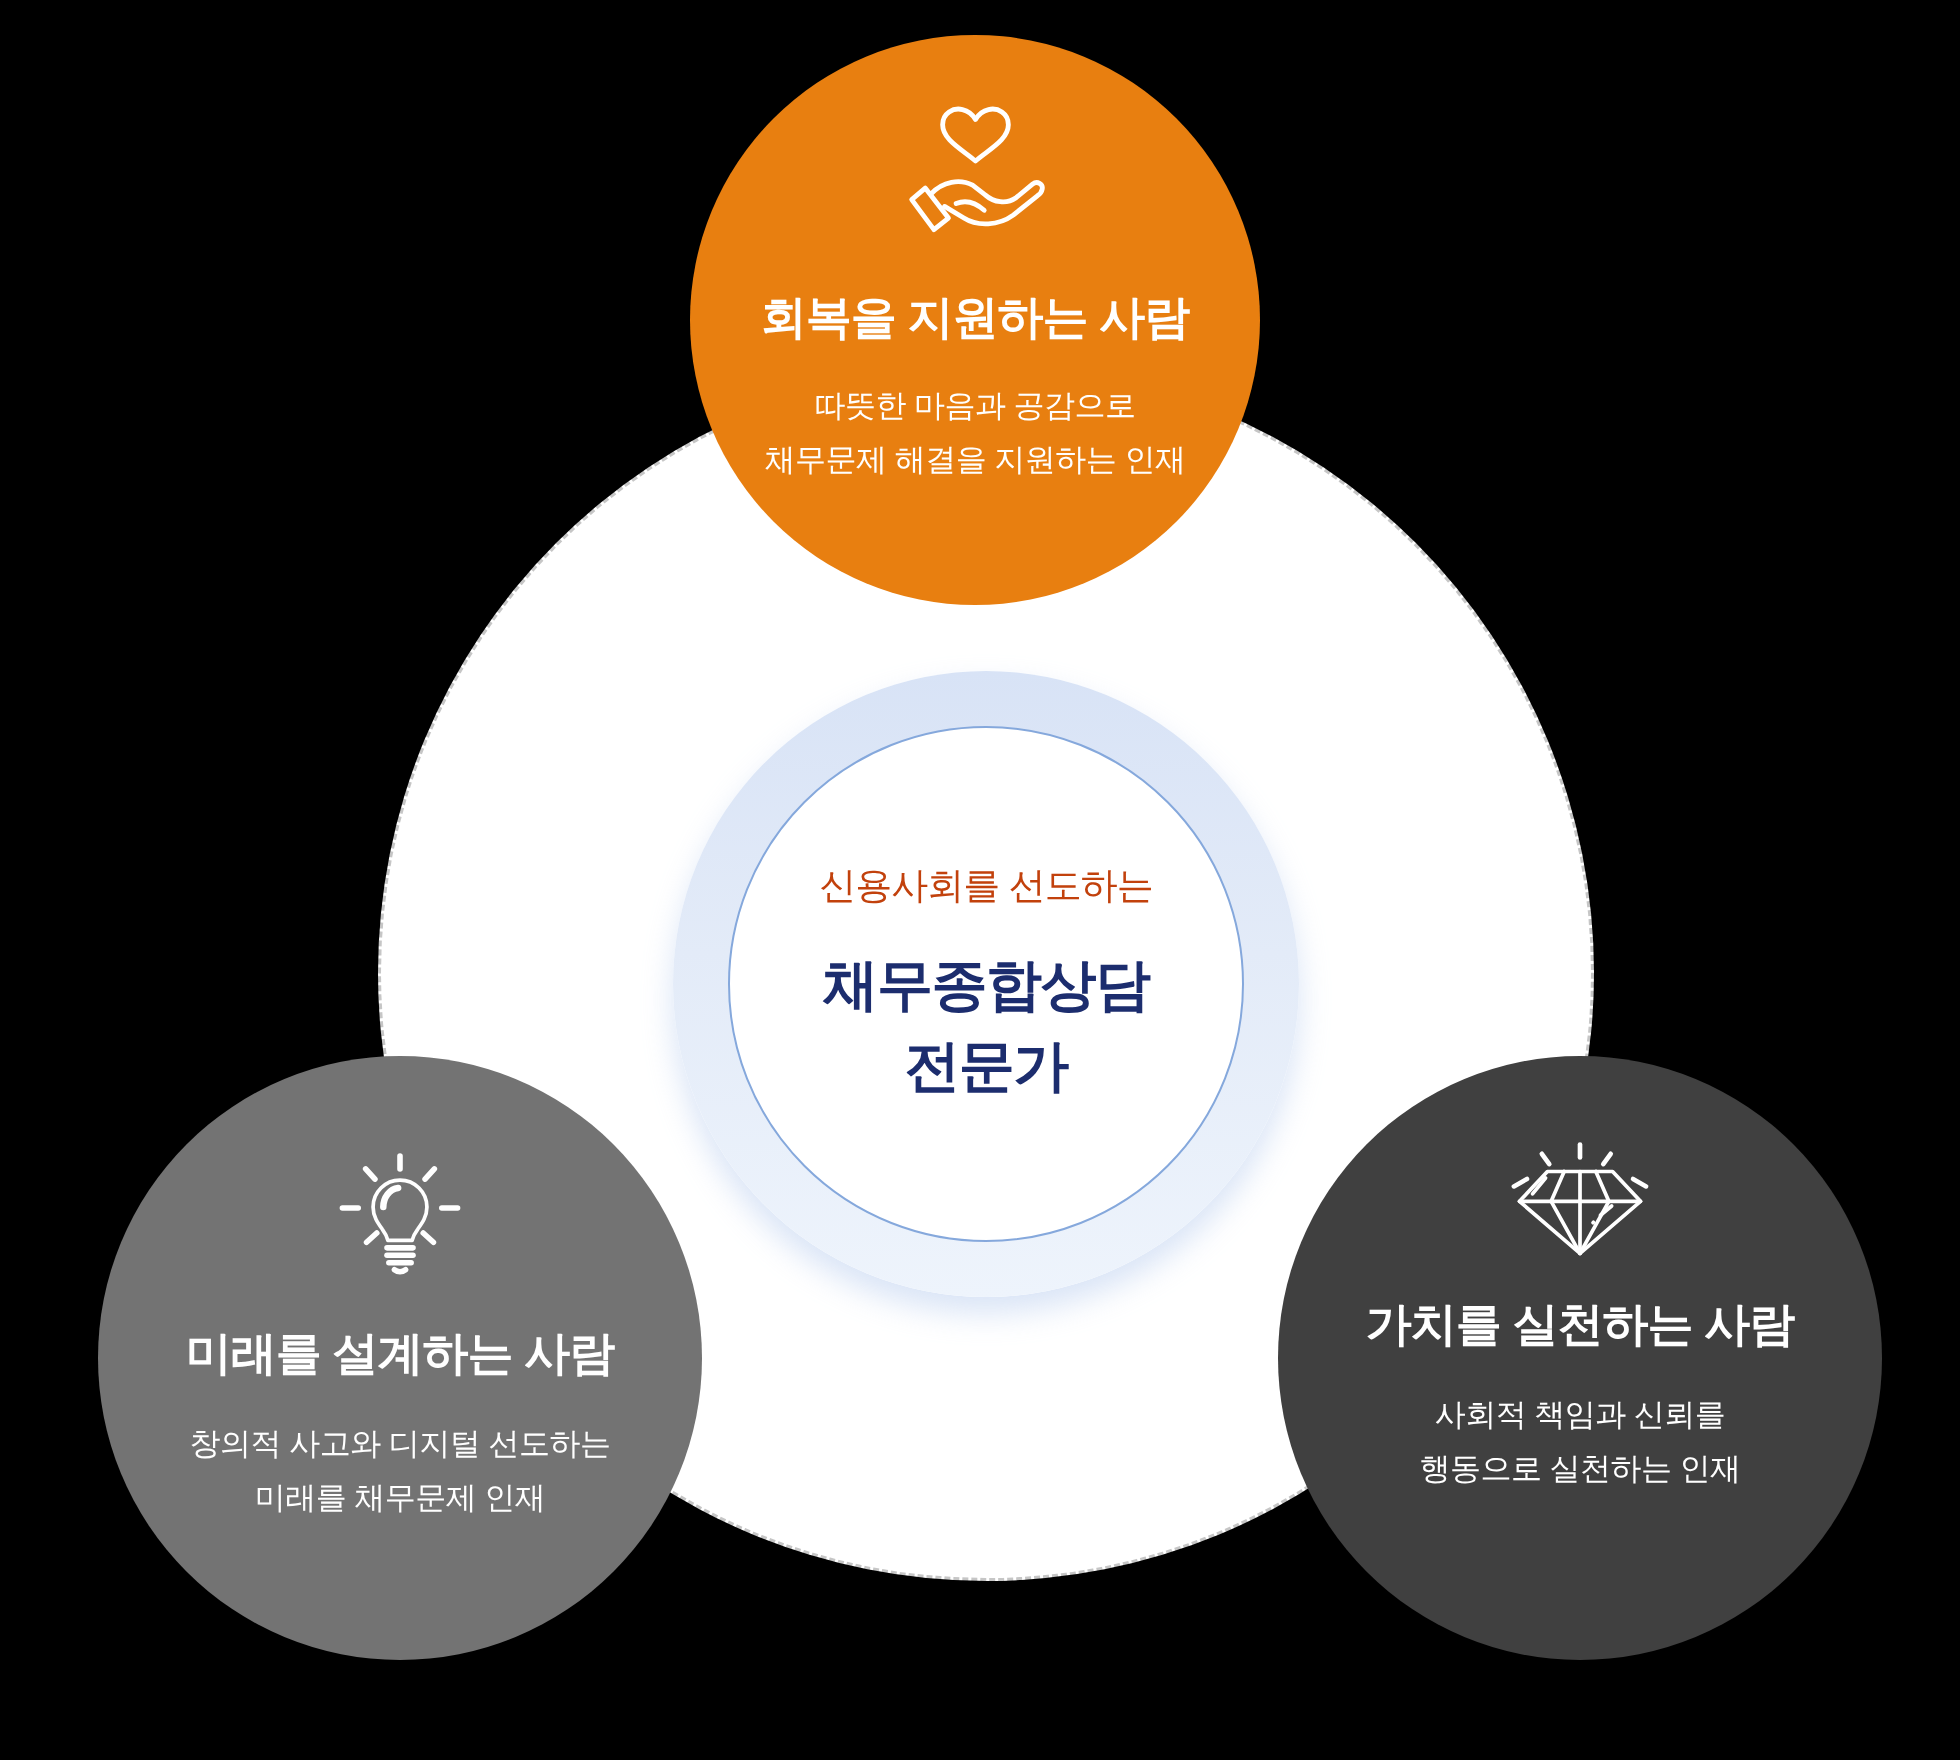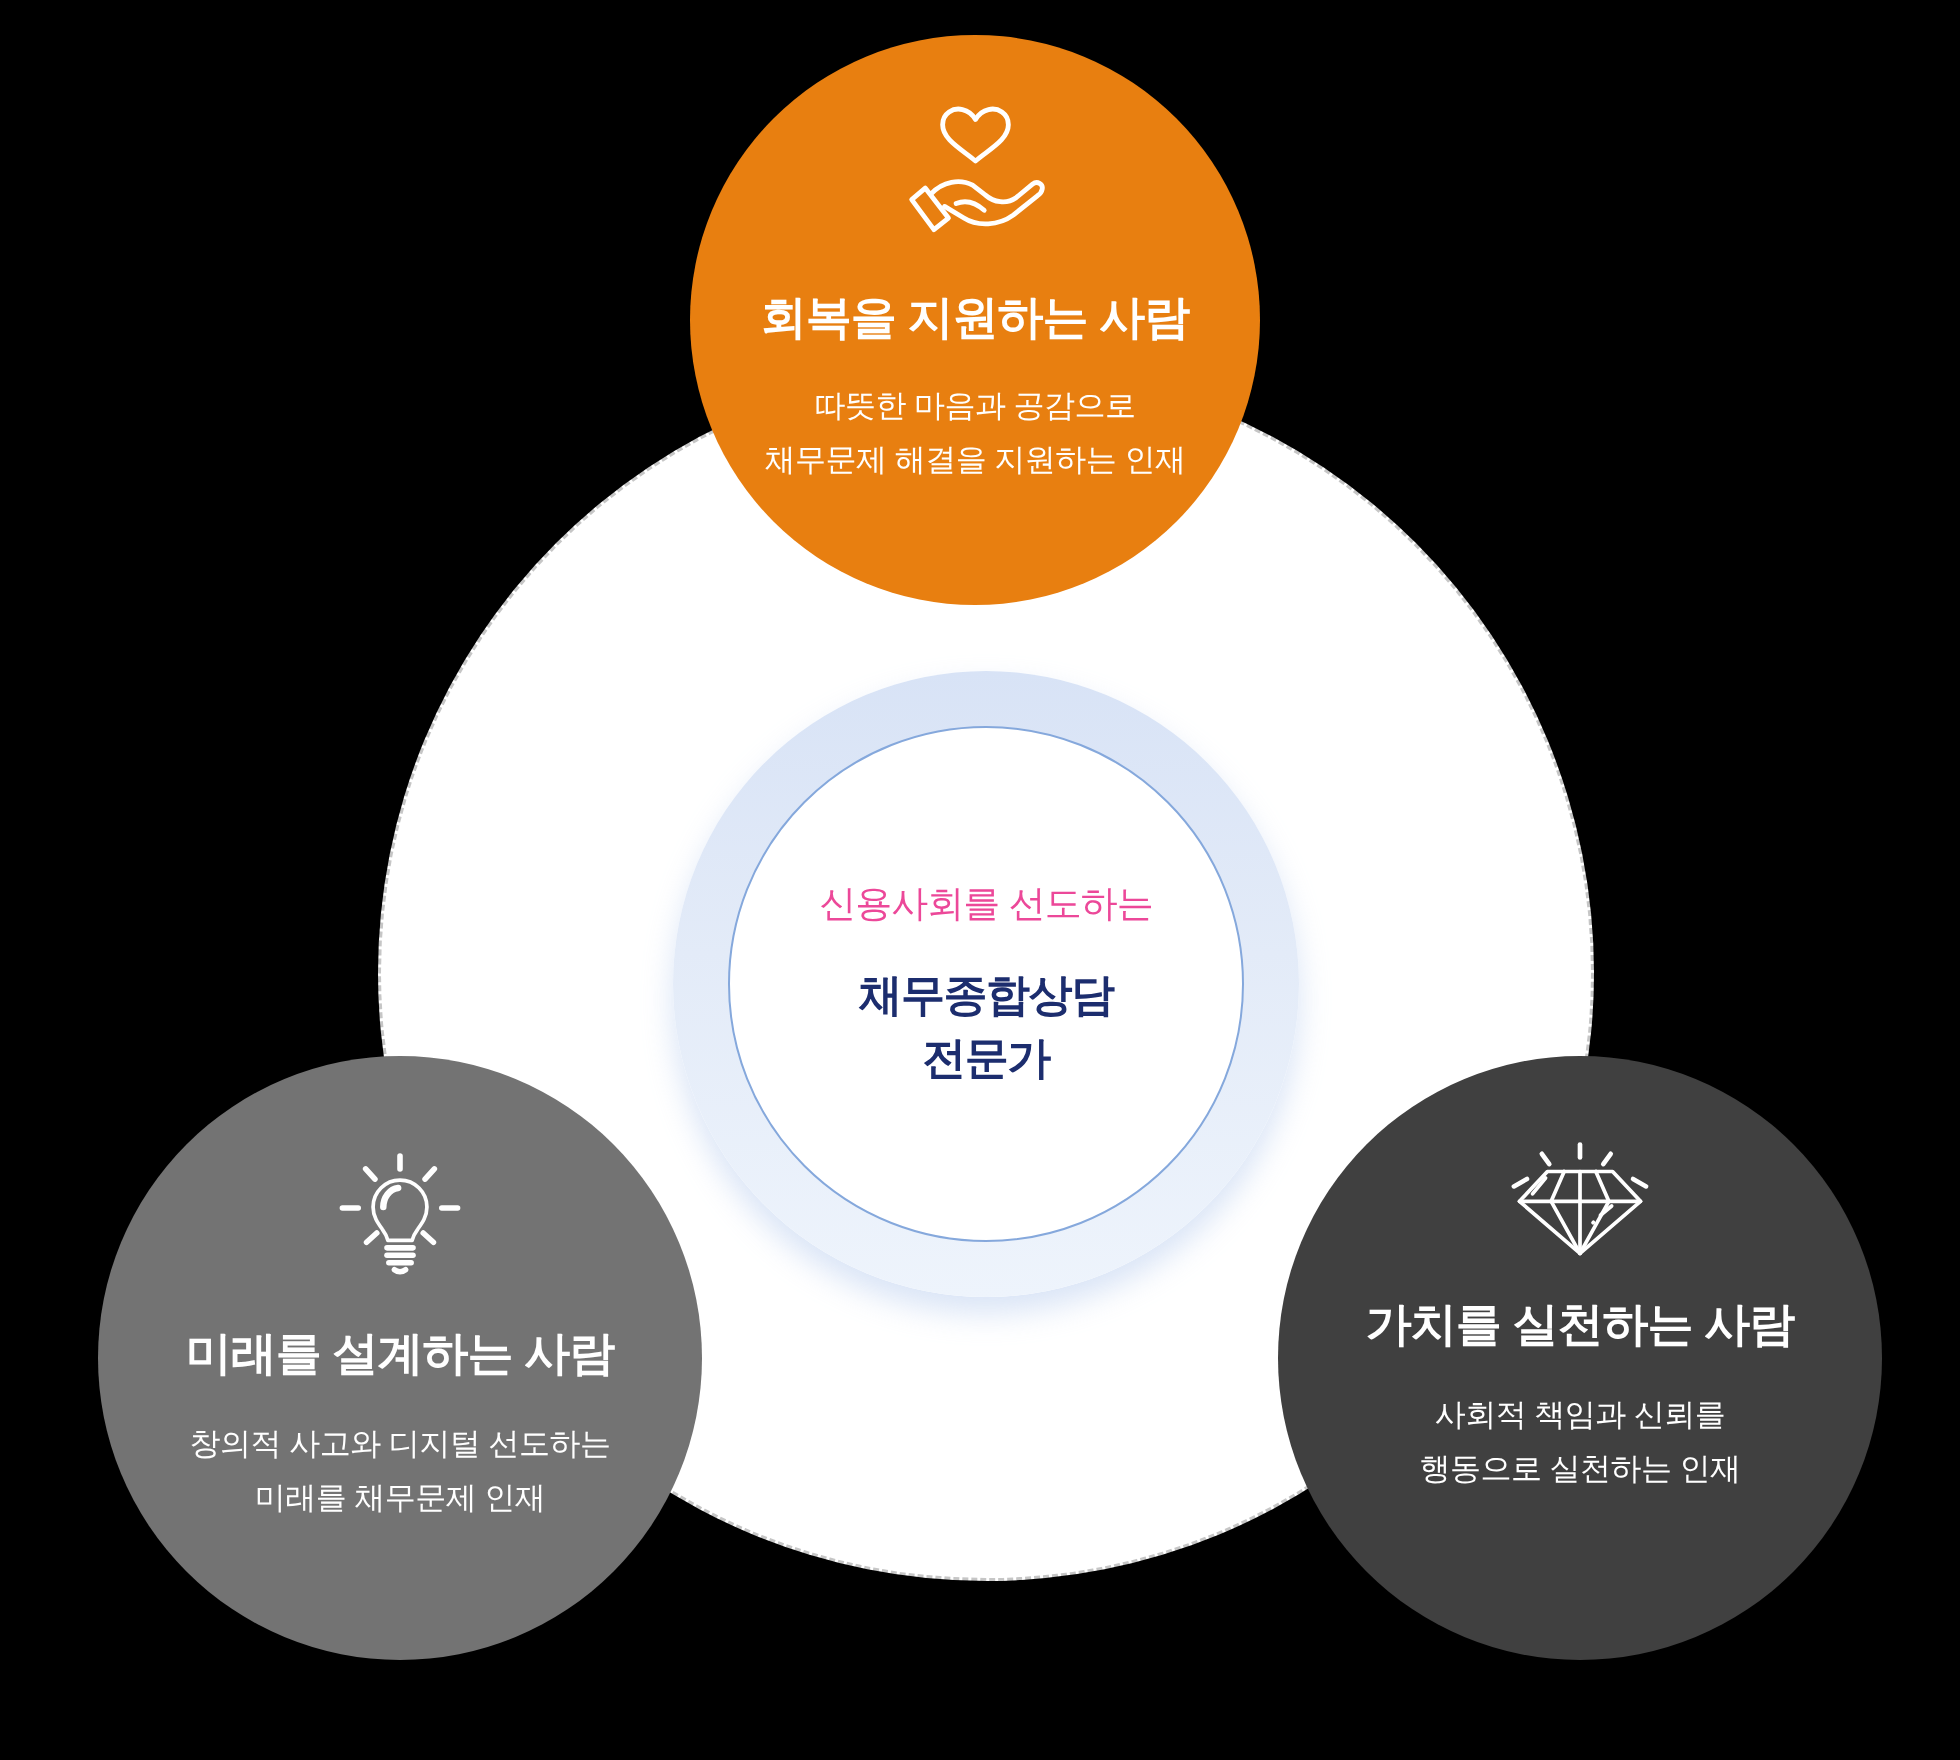--- a/index.html
+++ b/index.html
@@ -34,25 +34,25 @@
     left:55px;top:55px;
     width:512px;height:512px;
     background:#fff;
     border:2px solid #85a8dc;
     border-radius:50%;
     box-sizing:content-box;
     display:flex;flex-direction:column;align-items:center;justify-content:center;
     text-align:center;
   }
   .center-eyebrow{
-    font-size:37px;font-weight:500;color:#ec4899;
+    font-size:37px;font-weight:500;color:#c2410c;
     letter-spacing:-1px;margin-bottom:34px;
   }
   .center-title{
-    font-size:44px;font-weight:800;color:#1c2d6e;
+    font-size:56px;font-weight:800;color:#1c2d6e;
     letter-spacing:-1.5px;line-height:1.44;
   }
   
   .bubble{
     position:absolute;border-radius:50%;
     display:flex;flex-direction:column;align-items:center;
     text-align:center;color:#fff;box-sizing:border-box;
   }
   .bubble .icon{flex:0 0 auto;}
   .bubble h3{

